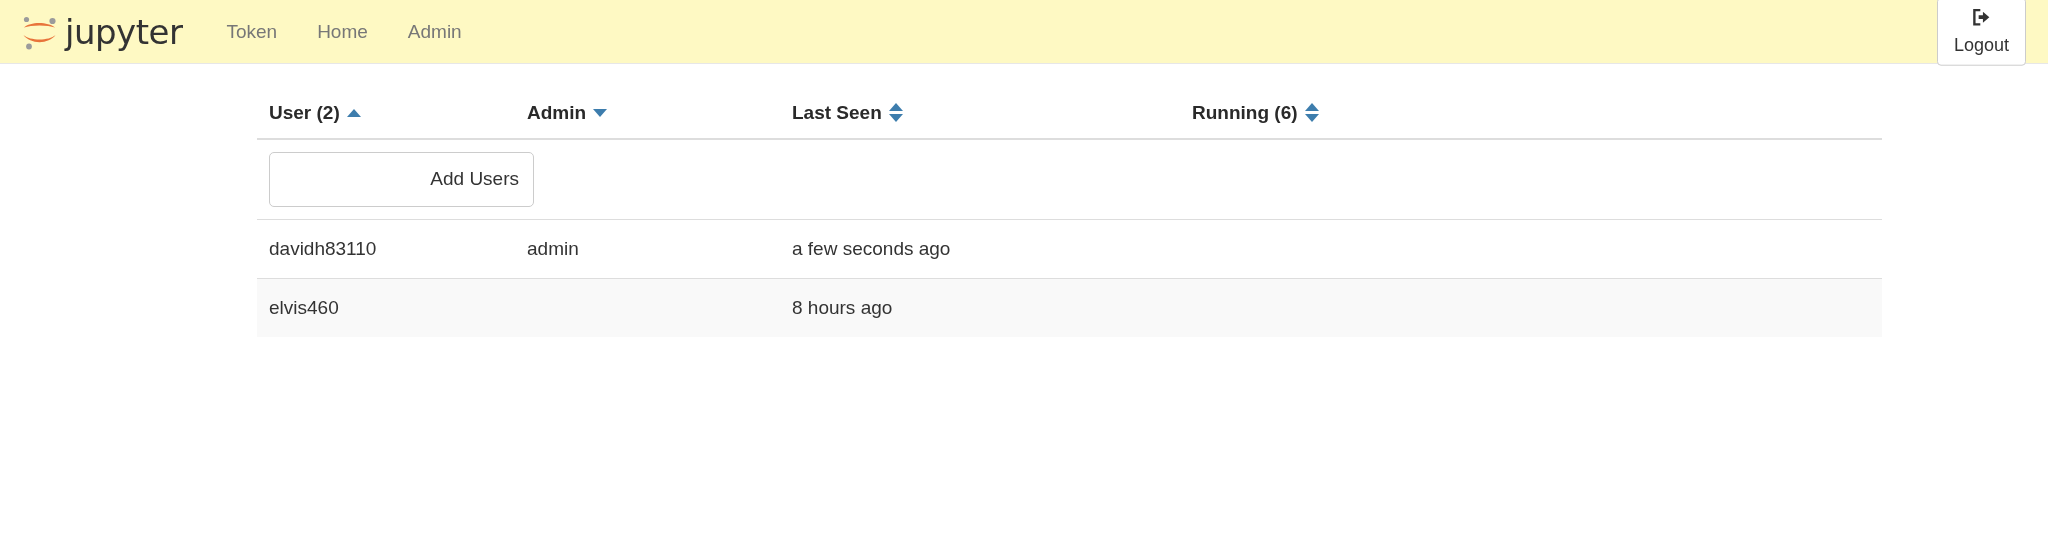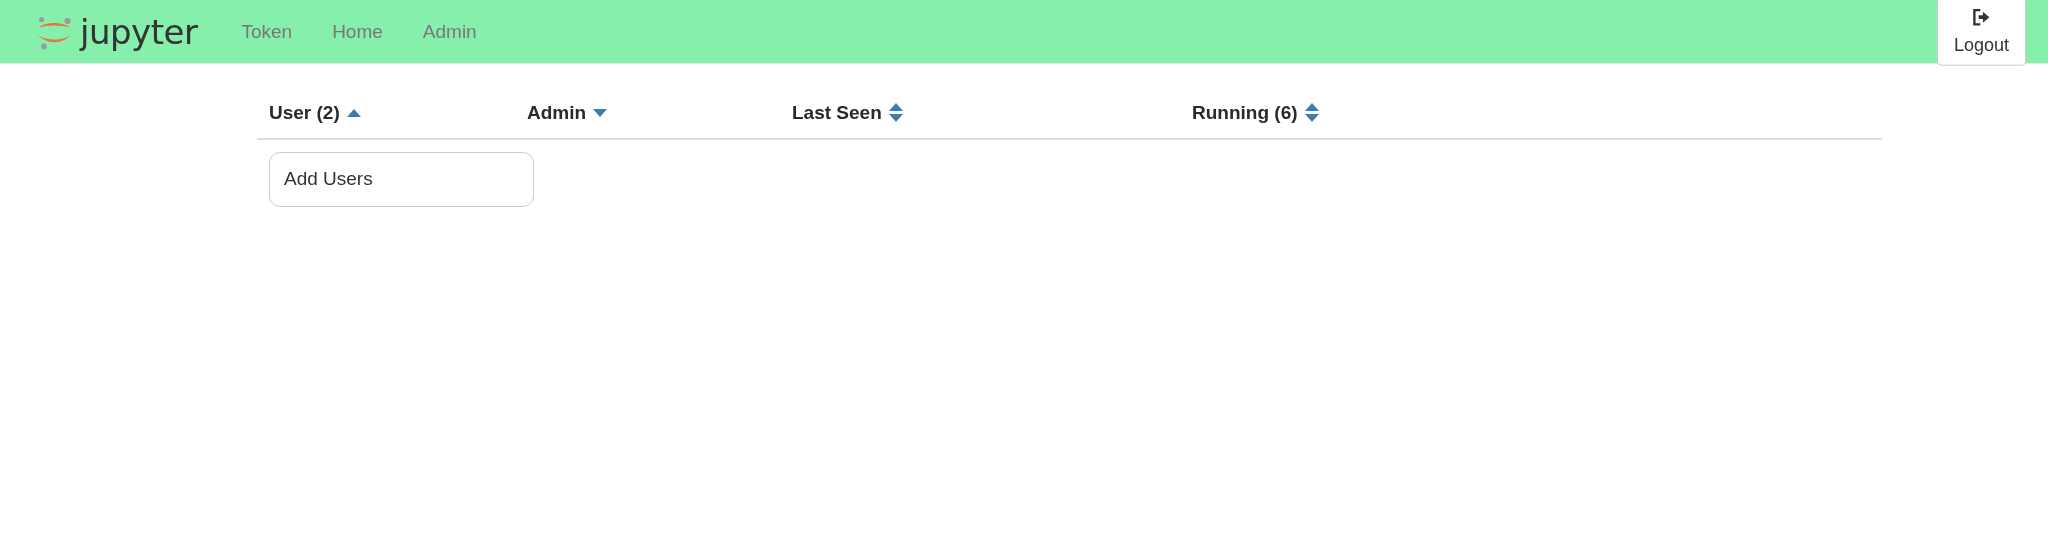--- a/index.html
+++ b/index.html
@@ -8,25 +8,25 @@
     margin: 0; padding: 0;
     width: 2048px; height: 543px;
     background: #ffffff;
     font-family: "Liberation Sans", sans-serif;
     -webkit-font-smoothing: antialiased;
   }
 
   
   .navbar {
     height: 64px;
-    background: #86efac;
+    background: #fef9c3;
     border-bottom: 1px solid #e7e7e7;
     display: flex;
     align-items: center;
-    padding: 0 0 0 33px;
+    padding: 0 0 0 18px;
     position: relative;
   }
   .brand {
     display: flex;
     align-items: center;
     text-decoration: none;
     margin-right: 24px;
   }
   .brand-logo { width: 44px; height: 42px; display: block; }
   .brand-text {
@@ -121,24 +121,24 @@
     border-right: 7px solid transparent;
   }
   .caret-up   { border-bottom: 8px solid #3d7dad; }
   .caret-down { border-top: 8px solid #3d7dad; }
   .caret-both .caret-up { margin-bottom: 3px; }
 
   
   .btn {
     display: inline-block;
     border: 1px solid transparent;
-    border-radius: 11px;
+    border-radius: 5px;
     cursor: pointer;
     font-family: "Liberation Sans", sans-serif;
-    text-align: left;
+    text-align: right;
     line-height: 1.4;
     white-space: nowrap;
   }
   .btn-default {
     background: #ffffff;
     border-color: #cccccc;
     color: #333333;
   }
   .btn-primary {
     background: #337ab7;
@@ -229,17 +229,41 @@
           <button class="btn btn-default btn-add-users">Add Users</button>
         </td>
         <td class="col-admin"></td>
         <td class="col-seen"></td>
         <td class="col-run action-row-cell">
           <button class="btn btn-primary btn-lg-action bulk-start">Start All</button>
 
         </td>
       </tr>
 
-
+      <tr>
+        <td class="col-user">davidh83110</td>
+        <td class="col-admin">admin</td>
+        <td class="col-seen">a few seconds ago</td>
+        <td class="col-run">
+          <div class="row-actions">
+            
+            
+            
+          </div>
+        </td>
+      </tr>
+
+      <tr class="striped">
+        <td class="col-user">elvis460</td>
+        <td class="col-admin"></td>
+        <td class="col-seen">8 hours ago</td>
+        <td class="col-run">
+          <div class="row-actions">
+            
+            
+            
+          </div>
+        </td>
+      </tr>
 
     </tbody>
   </table>
 </div>
 
 </body></html>

